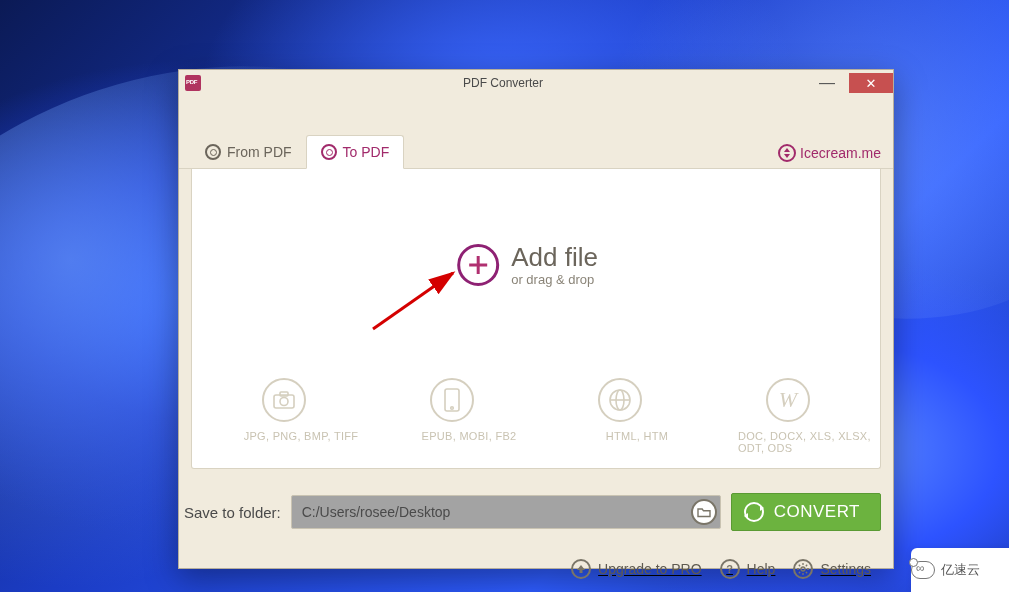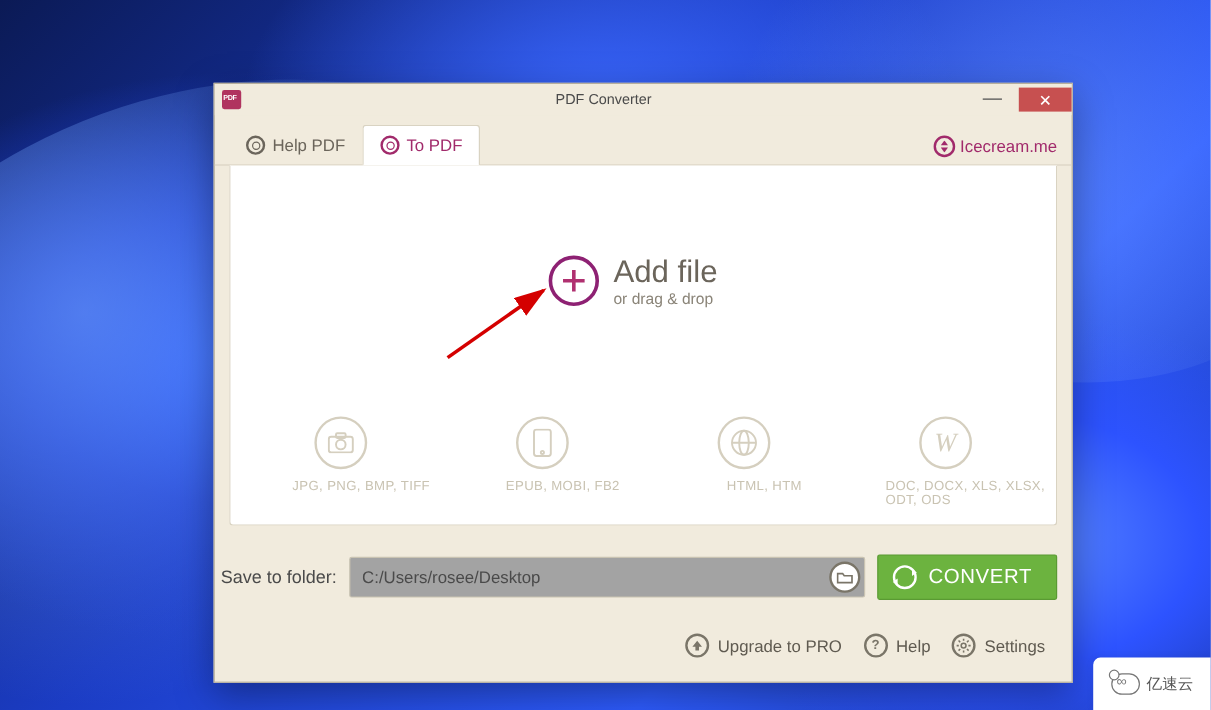--- a/index.html
+++ b/index.html
@@ -29,21 +29,21 @@
     .titlebar { height: 26px; display: flex; align-items: center; padding: 0 0 0 6px; background: #f1ebdd; }
     .app-icon { width: 16px; height: 16px; background: #b0335f; border-radius: 2px; position: relative; }
     .app-icon::after{content:"PDF";position:absolute;color:#fff;font-size:6px;left:1px;top:4px;letter-spacing:-.3px;font-weight:700;}
     .title-text { flex: 1; text-align: center; font-size: 12px; color: #4a4a4a; }
     .win-btn { width: 44px; height: 18px; display: flex; align-items: center; justify-content: center; }
     .win-close { background: #c75050; color: #fff; width: 44px; height: 20px; font-size: 13px; line-height: 1; }
     .win-min { color: #555; }
 
     .tab-row { display: flex; align-items: flex-end; padding: 8px 12px 0 12px; border-bottom: 1px solid #d9d3c2; }
     .tab { display: flex; align-items: center; gap: 6px; padding: 8px 14px; font-size: 14px; color: #6b655b; cursor: pointer; }
-    .tab.active { background: #fff; border: 1px solid #d9d3c2; border-bottom: 1px solid #fff; border-radius: 3px 3px 0 0; margin-bottom: -1px; color: #a12a6b; }
+    .tab.active { background: #fff; border: 1px solid #d9d3c2; border-bottom: 1px solid #fff; border-radius: 3px 3px 0 0; margin-bottom: -1px; color: #a12a6b; margin-top: 31px; }
     .tab .dot-icon { width: 16px; height: 16px; border: 2px solid currentColor; border-radius: 50%; position: relative; }
     .tab .dot-icon::after{content:"";position:absolute;width:5px;height:5px;border:1.5px solid currentColor;border-radius:50%;left:3px;top:3px;}
     .top-right { margin-left: auto; display: flex; align-items: center; gap: 4px; padding-bottom: 6px; }
     .brand-icon { width: 18px; height: 18px; border: 2px solid #a12a6b; border-radius: 50%; display:flex;align-items:center;justify-content:center;color:#a12a6b;font-size:10px; }
     .brand-link { color: #a12a6b; font-size: 14px; text-decoration: none; }
 
     .main { background: #fff; margin: 0 12px; border: 1px solid #d9d3c2; border-top: none; height: 300px; position: relative; border-radius: 0 0 3px 3px;}
     .addfile { position: absolute; left: 50%; transform: translateX(-56%); top: 40px; display: flex; align-items: center; gap: 12px; margin-top: 34px; }
     .plus-circle { width: 42px; height: 42px; border: 3px solid #8e2173; border-radius: 50%; display: flex; align-items: center; justify-content: center; }
     .plus-circle svg line{stroke:#b03070;stroke-width:3;}
@@ -62,27 +62,27 @@
     .save-label { font-size: 15px; color: #4a4a4a; }
     .path-input-wrap { flex: 1; position: relative; }
     .path-input { width: 100%; height: 34px; border: 1px solid #c9c3b2; background:#a3a3a3; padding: 0 40px 0 10px; font-size: 14px; color: #4a4a4a; border-radius: 2px; }
     .folder-btn { position: absolute; right: 4px; top: 4px; width: 26px; height: 26px; border: 2px solid #7a7568; border-radius: 50%; display:flex;align-items:center;justify-content:center; background:#fff; }
     .convert-btn { height: 38px; padding: 0 20px 0 12px; background: #6cb33f; color: #fff; border: 1px solid #5a9a33; display: flex; align-items: center; gap: 10px; font-size: 17px; letter-spacing: .5px; cursor: pointer; border-radius: 2px;}
     .refresh-ico{width:20px;height:20px;border:2px solid #fff;border-radius:50%;position:relative;}
     .refresh-ico::before,.refresh-ico::after{content:"";position:absolute;width:0;height:0;}
     .refresh-ico::before{border-left:4px solid #fff;border-top:3px solid transparent;border-bottom:3px solid transparent;right:-2px;top:1px;}
     .refresh-ico::after{border-right:4px solid #fff;border-top:3px solid transparent;border-bottom:3px solid transparent;left:-2px;bottom:1px;}
 
-    .footer-row { display: flex; justify-content: flex-end; gap: 18px; padding: 28px 22px 0 0; }
+    .footer-row { display: flex; justify-content: flex-end; gap: 18px; padding: 28px 22px 0 0; text-decoration: underline; }
     .footer-item { display: flex; align-items: center; gap: 7px; font-size: 14px; color: #5f5a50; cursor: pointer; }
     .foot-ico { width: 20px; height: 20px; border: 2px solid #7a7568; border-radius: 50%; display:flex;align-items:center;justify-content:center;font-size:11px;font-weight:700;color:#7a7568; }
 
     .watermark {
       position: absolute; right: 0; bottom: 0; width: 98px; height: 44px; background: #fff;
-      display: flex; align-items: center; justify-content: center; gap: 6px; color: #555; font-size: 13px;
+      display: flex; align-items: center; gap: 6px; color: #555; font-size: 13px;
       border-top-left-radius: 6px; z-index: 20; box-shadow: 0 0 6px rgba(0,0,0,.08);
     }
     .wm-ico { width: 24px; height: 18px; border: 1.5px solid #777; border-radius: 10px; position: relative; }
     .wm-ico::before{content:"";position:absolute;width:7px;height:7px;border:1.5px solid #777;border-radius:50%;left:-3px;top:-4px;background:#fff;}
     .wm-ico::after{content:"∞";position:absolute;left:4px;top:-1px;font-size:12px;color:#777;}
   </style>
 </head>
 <body>
 
 <div class="desktop">
@@ -91,21 +91,21 @@
     <div class="titlebar">
       <div class="app-icon"></div>
       <div class="title-text">PDF Converter</div>
       <div class="win-btn win-min">—</div>
       <div class="win-btn win-close">✕</div>
     </div>
 
     <div class="tab-row">
       <div class="tab">
         <span class="dot-icon"></span>
-        <span>Help PDF</span>
+        <span>From PDF</span>
       </div>
       <div class="tab active">
         <span class="dot-icon"></span>
         <span>To PDF</span>
       </div>
       <div class="top-right">
         <div class="brand-icon">
           <svg width="10" height="10" viewBox="0 0 10 10">
               <polygon points="5,0 2,4 8,4" fill="#a12a6b"></polygon>
               <polygon points="5,10 2,6 8,6" fill="#a12a6b"></polygon>

